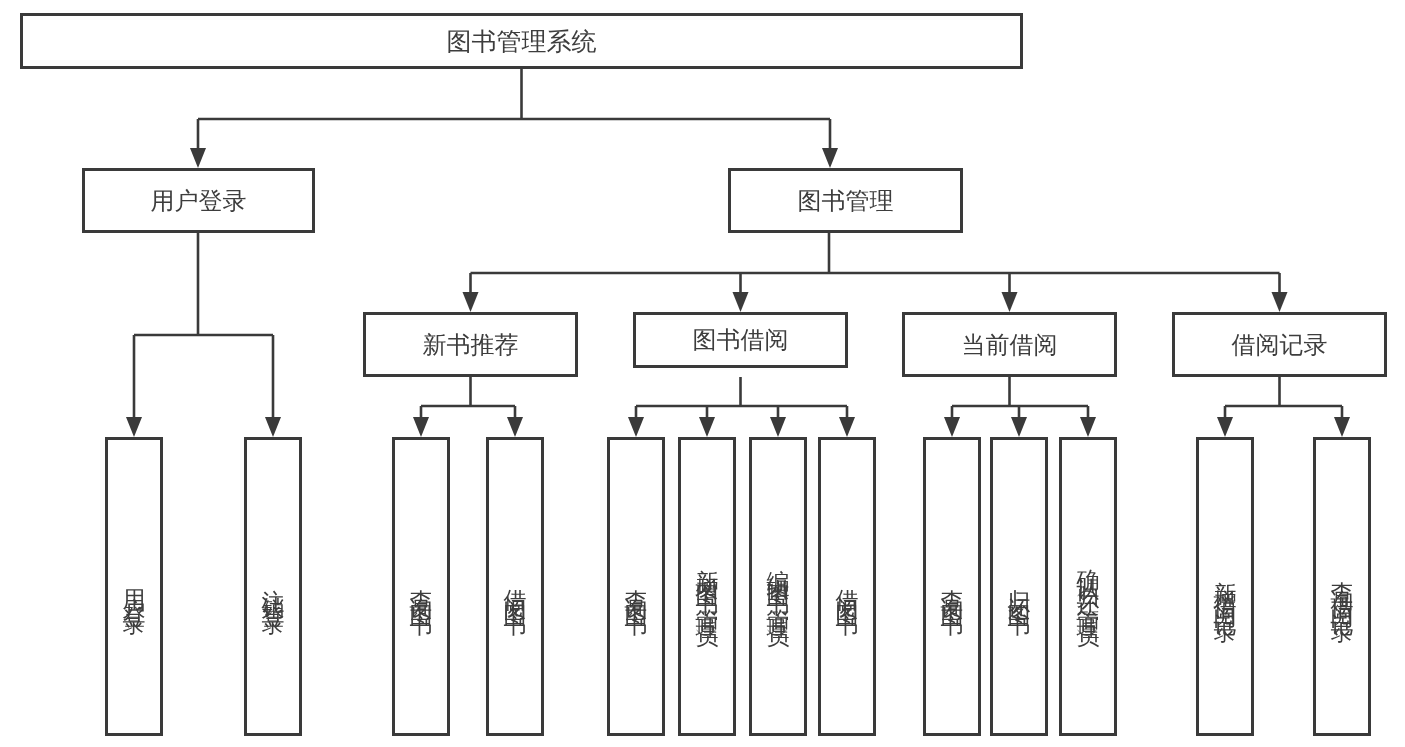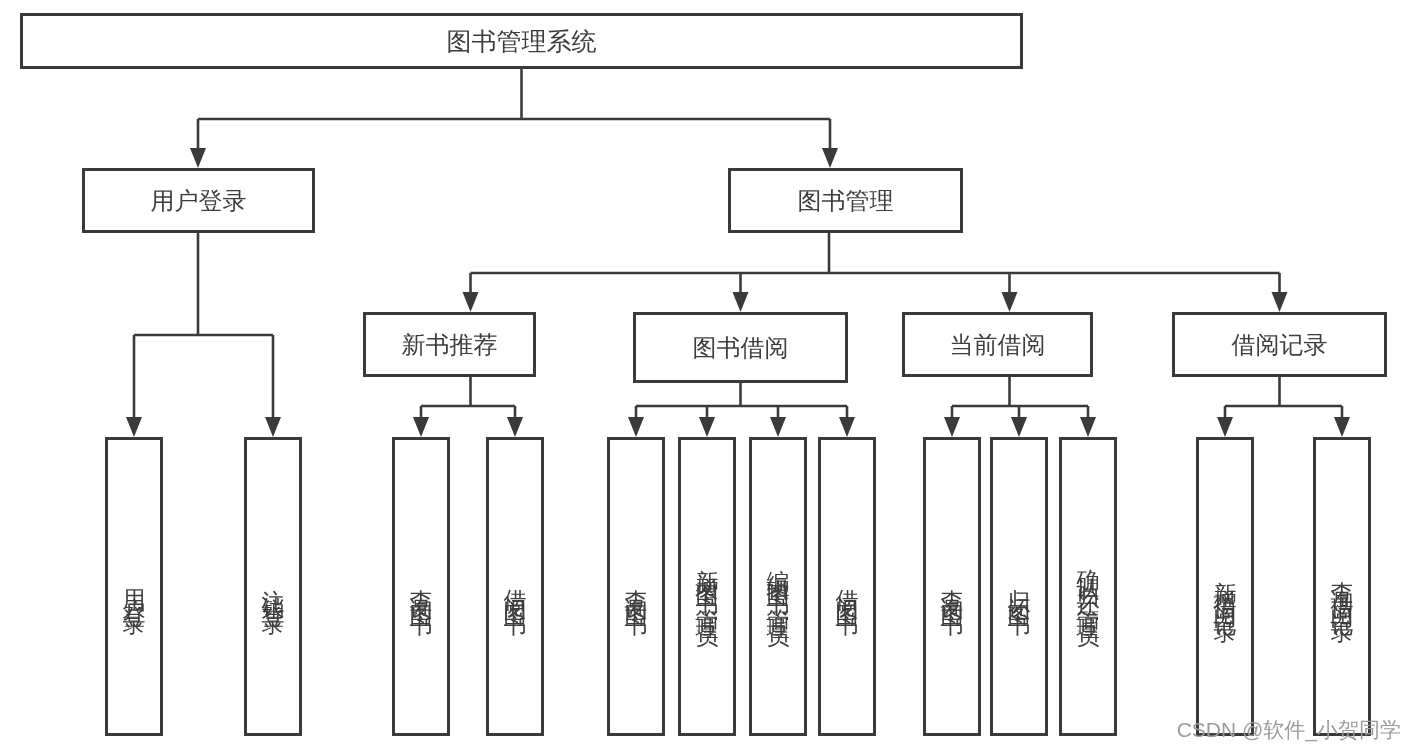--- a/index.html
+++ b/index.html
@@ -149,38 +149,37 @@
       <path class="wire" d="M1342 406 L1342 421"></path>
       <path class="arrow" d="M1334 417 L1350 417 L1342 437 Z"></path>
     </g>
   </svg>
 
   <div class="node root" style="left:20px; top:13px; width:1003px; height:56px;">图书管理系统</div>
 
   <div class="node mid" style="left:82px; top:168px; width:233px; height:65px;">用户登录</div>
   <div class="node mid" style="left:712px; top:168px; width:235px; height:65px;margin-left:16px;">图书管理</div>
 
-  <div class="node mid" style="left:363px; top:312px; width:173px; height:65px;">新书推荐</div>
-  <div class="node mid" style="left:633px; top:312px; width:215px; height:71px;">图书借阅</div>
-  <div class="node mid" style="left:902px; top:312px; width:191px; height:65px;">当前借阅</div>
+  <div class="node mid" style="left:363px; top:312px; width:215px; height:65px;">新书推荐</div>
+  <div class="node mid" style="left:633px; top:312px; width:215px; height:56px;">图书借阅</div>
+  <div class="node mid" style="left:902px; top:312px; width:215px; height:65px;">当前借阅</div>
   <div class="node mid" style="left:1172px; top:312px; width:215px; height:65px;">借阅记录</div>
 
   <div class="node leaf" style="left:105px;">用户登录</div>
   <div class="node leaf" style="left:244px;">注销登录</div>
 
   <div class="node leaf" style="left:392px;">查询图书</div>
   <div class="node leaf" style="left:486px;">借阅图书</div>
 
   <div class="node leaf" style="left:607px;">查询图书</div>
   <div class="node leaf" style="left:678px;">新增图书（管理员）</div>
   <div class="node leaf" style="left:749px;">编辑图书（管理员）</div>
   <div class="node leaf" style="left:818px;">借阅图书</div>
 
   <div class="node leaf" style="left:923px;">查询图书</div>
   <div class="node leaf" style="left:990px;">归还图书</div>
   <div class="node leaf" style="left:1059px;">确认归还（管理员）</div>
 
   <div class="node leaf" style="left:1196px;">新增借阅记录</div>
   <div class="node leaf" style="left:1313px;">查询借阅记录</div>
 
-  <div class="watermark">CSDN @软件_小贺同学</div>
 
 </div>
 
 </body></html>

